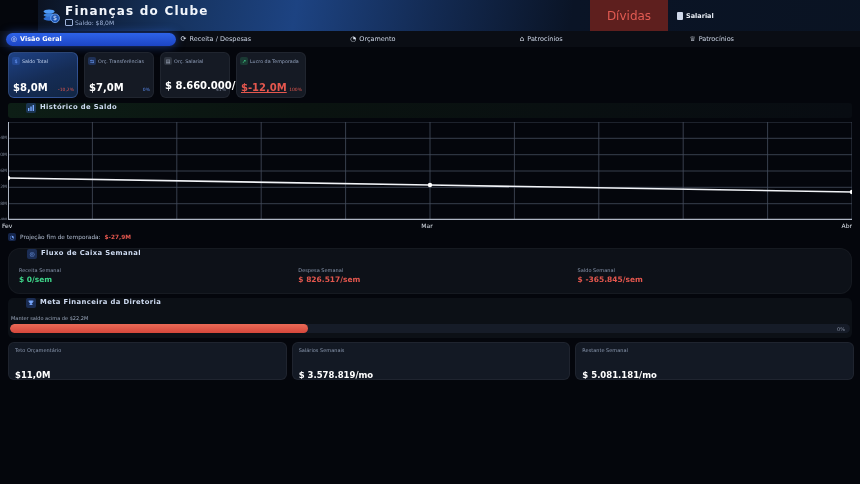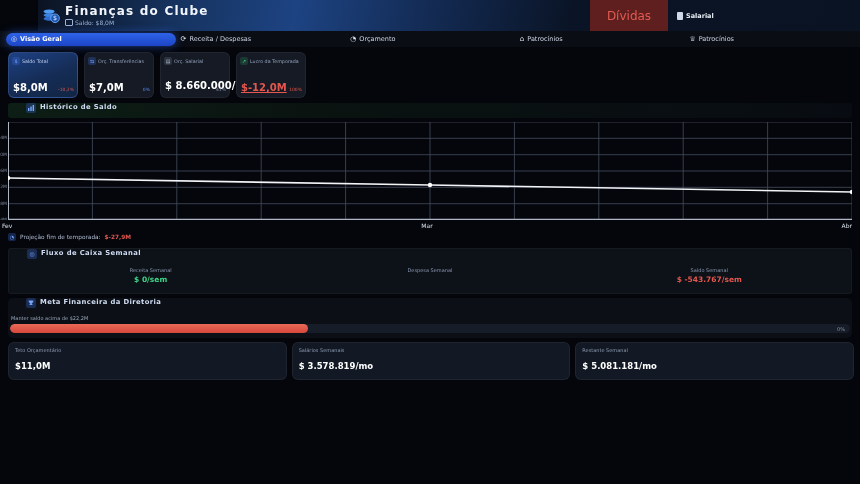--- a/index.html
+++ b/index.html
@@ -79,44 +79,44 @@
   .ytick{position:absolute;right:0;font-size:4.5px;color:#7a8496;white-space:nowrap;}
   .xlabels{display:flex;justify-content:space-between;margin-top:2px;
     font-size:6px;color:#dde3ec;}
   .xlabels span:first-child{margin-left:-6px;}
   .proj-row{position:absolute;top:233px;left:8px;display:flex;align-items:center;gap:4px;}
   .proj-label{font-size:5.8px;color:#aeb9cc;}
   .proj-value{font-size:5.8px;font-weight:bold;color:#e4574e;}
 
   
   .flow-sec{position:absolute;top:248px;left:8px;width:844px;height:46px;
-    background:#0d1118;border:1px solid rgba(255,255,255,.04);border-radius:3px;
+    background:#0d1118;border:1px solid rgba(255,255,255,.04);border-radius:12px;
     box-sizing:border-box;}
   .flow-body{display:flex;padding:1px 2px;}
-  .flow-col{width:33.33%;padding:2px 8px;box-sizing:border-box;text-align:center;}
+  .flow-col{width:33.33%;padding:2px 8px;box-sizing:border-box;}
   .flow-label{font-size:5px;color:#8b99b0;}
   .flow-value{font-size:7.5px;font-weight:bold;margin-top:2px;}
   .v-green{color:#3fd68a;} .v-red{color:#e4574e;}
 
   
   .goal-sec{position:absolute;top:298px;left:8px;width:844px;height:40px;
     background:#0c1016;border-radius:5px;box-sizing:border-box;padding:0 0 0 0;}
   .goal-desc{font-size:5px;color:#9aa7bb;margin:2px 0 0 3px;}
   .progress-track{position:relative;margin:3px 2px 0 2px;height:9px;border-radius:5px;
     background:#161c28;overflow:hidden;}
   .progress-fill{position:absolute;left:0;top:0;bottom:0;border-radius:5px;
     background:linear-gradient(180deg,#ea6a57,#d5473b);}
   .progress-caption{position:absolute;right:5px;top:1.5px;font-size:5px;color:#8a93a6;}
 
   
   .bcards{position:absolute;top:342px;left:8px;width:846px;display:flex;gap:5px;}
   .bcard{flex:1;height:38px;background:#131924;border:1px solid rgba(255,255,255,.05);
     border-radius:6px;padding:4px 6px;box-sizing:border-box;}
   .bcard-label{font-size:5px;color:#8b99b0;}
-  .bcard-value{font-size:8.5px;font-weight:bold;color:#fff;margin-top:8px;}
+  .bcard-value{font-size:8.5px;font-weight:bold;color:#fff;margin-top:17px;}
   svg{display:block;}
 </style>
 </head>
 <body>
 
 <div id="app">
 
   <div class="header">
     <div class="header-left">
       <svg class="coin-icon" viewBox="0 0 24 24">
@@ -265,24 +265,25 @@
       <span class="sec-ico">◎</span>
       <span class="sec-title">Fluxo de Caixa Semanal</span>
     </div>
     <div class="flow-body">
       <div class="flow-col">
         <div class="flow-label">Receita Semanal</div>
         <div class="flow-value v-green">$ 0/sem</div>
       </div>
       <div class="flow-col">
         <div class="flow-label">Despesa Semanal</div>
+        <div class="flow-value v-red">$ 826.517/sem</div>
       </div>
       <div class="flow-col">
         <div class="flow-label">Saldo Semanal</div>
-        <div class="flow-value v-red">$ -543.767/sem</div>
+        <div class="flow-value v-red">$ -365.845/sem</div>
       </div>
     </div>
   </div>
 
   <div class="goal-sec">
     <div class="sec-head">
       <span class="sec-ico">
         <svg width="6" height="6" viewBox="0 0 16 16">
             <path fill="currentColor" d="M3 1h10v4a5 5 0 0 1-3.2 4.6V11h2.4v2H3.8v-2h2.4V9.6A5 5 0 0 1 3 5V1z"></path>
             <path fill="currentColor" d="M1 2h2v3A3 3 0 0 1 1 2zm14 0h-2v3a3 3 0 0 0 2-3z"></path>

